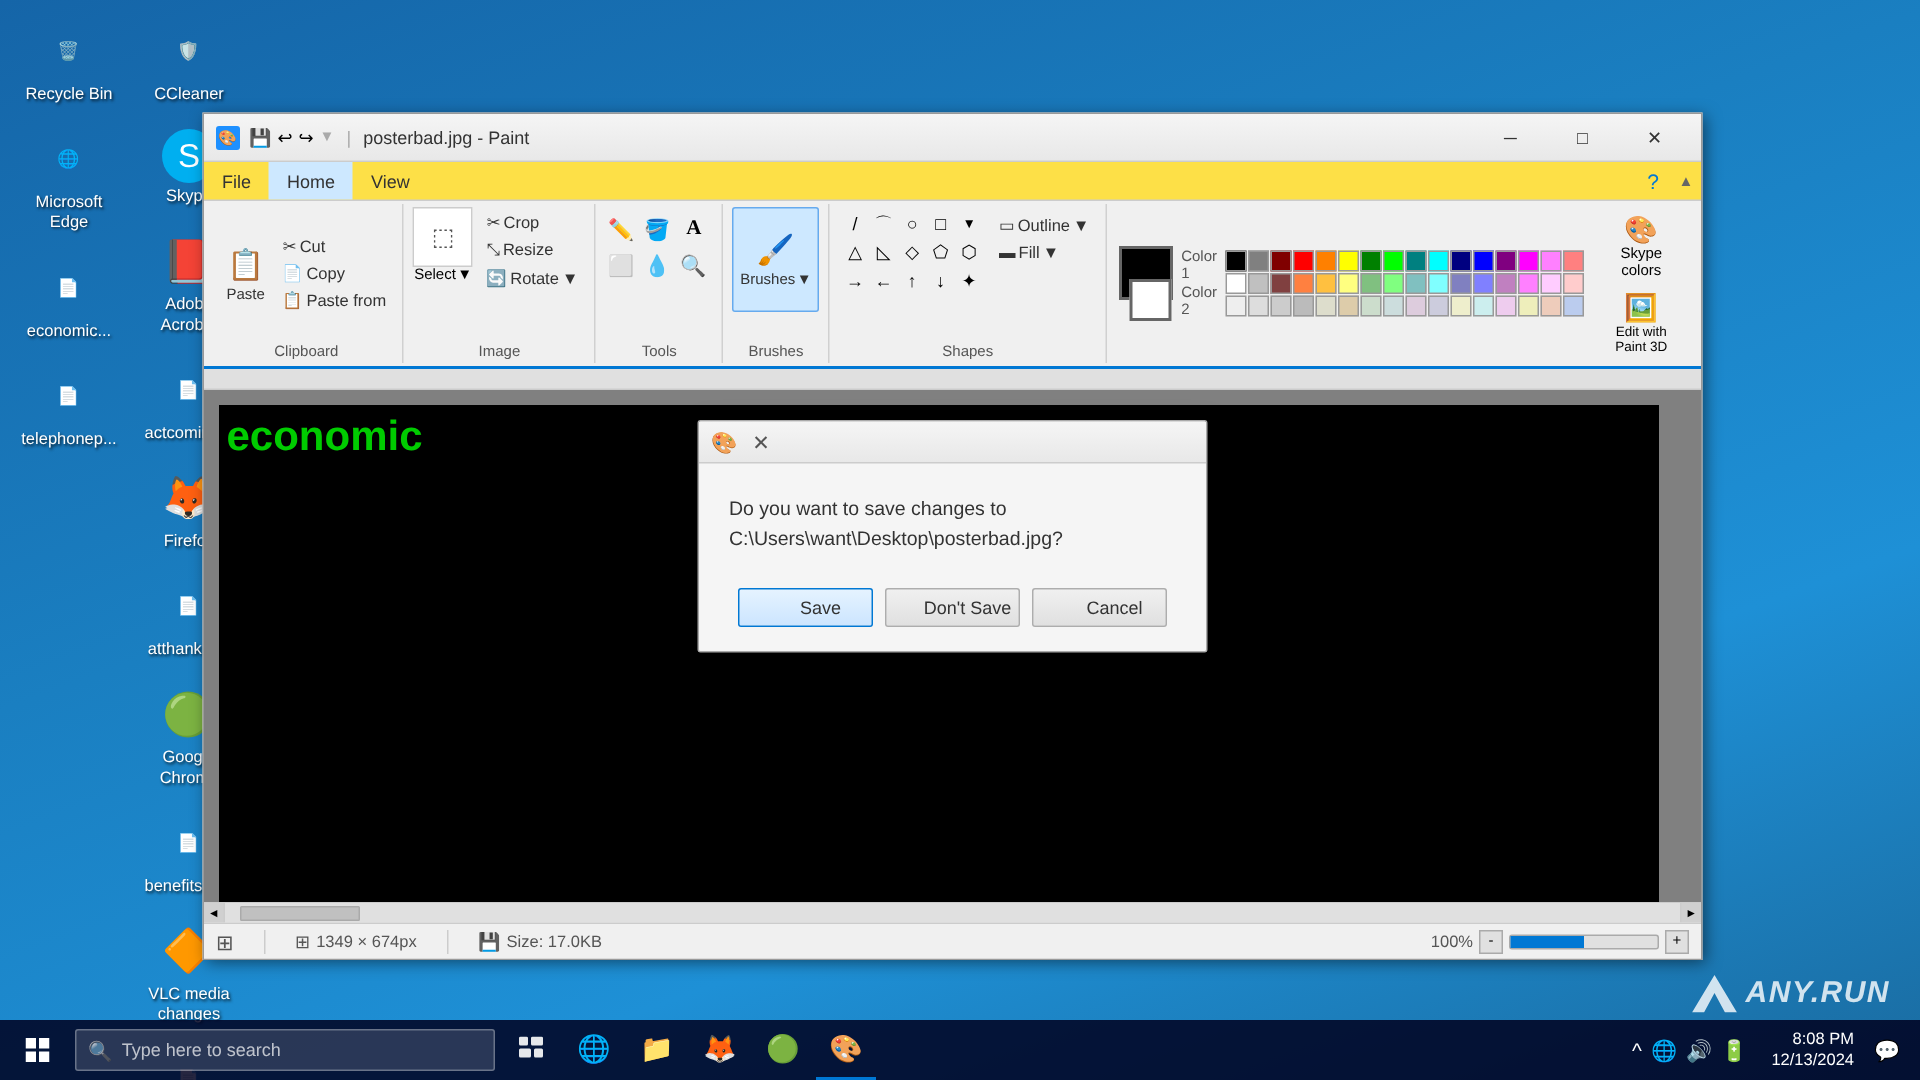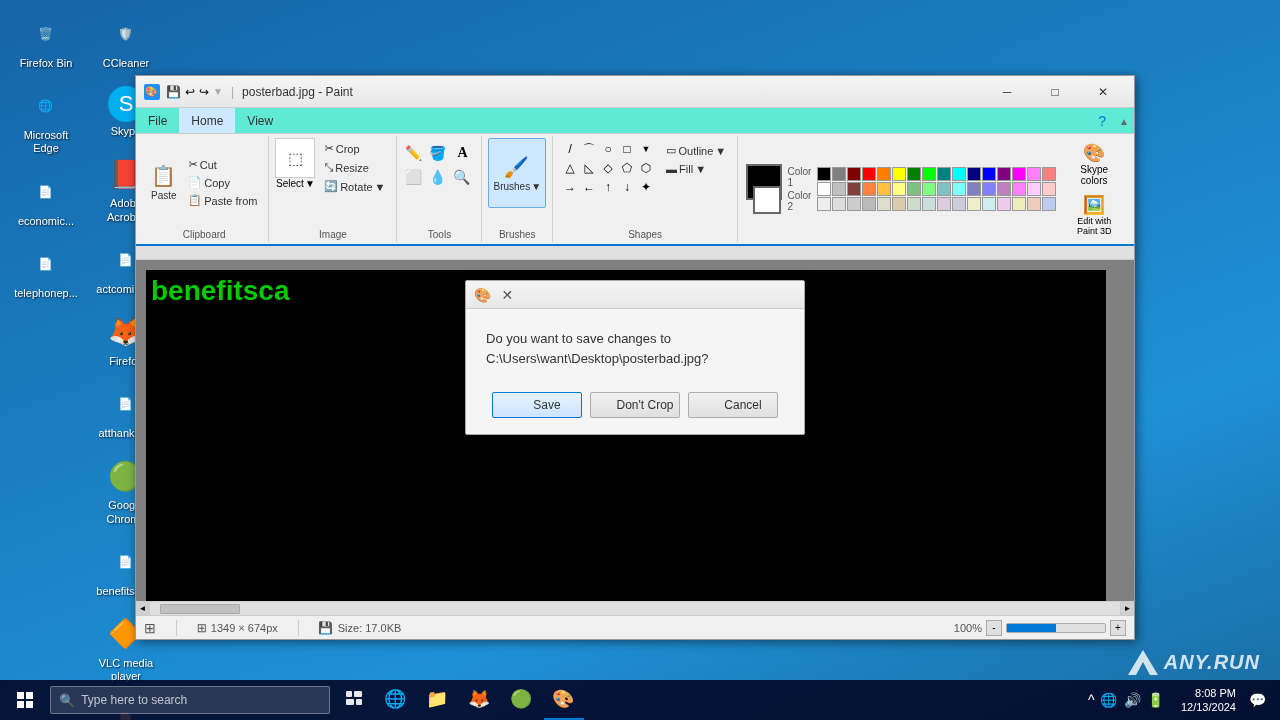--- a/index.html
+++ b/index.html
@@ -107,21 +107,21 @@
       display: flex;
       align-items: center;
       justify-content: center;
       font-size: 12px;
       color: #333;
     }
 
     
     .menu-bar {
       height: 26px;
-      background: #5eead4;
+      background: #fde047;
       display: flex;
       align-items: stretch;
       border-bottom: 1px solid #ccc;
     }
     .menu-item {
       padding: 0 12px;
       display: flex;
       align-items: center;
       cursor: pointer;
       font-size: 12px;
@@ -471,21 +471,21 @@
     }
   </style>
 </head>
 <body>
 
 <div class="desktop">
 
   <div class="desktop-icons">
     <div class="desktop-icon">
       <div class="icon-img">🗑️</div>
-      <div class="icon-label">Firefox Bin</div>
+      <div class="icon-label">Recycle Bin</div>
     </div>
     <div class="desktop-icon">
       <div class="icon-img">🌐</div>
       <div class="icon-label">Microsoft Edge</div>
     </div>
     <div class="desktop-icon">
       <div class="icon-img">📄</div>
       <div class="icon-label">economic...</div>
     </div>
     <div class="desktop-icon">
@@ -522,21 +522,21 @@
     <div class="desktop-icon">
       <div class="icon-img" style="font-size:28px;">🟢</div>
       <div class="icon-label">Google Chrome</div>
     </div>
     <div class="desktop-icon">
       <div class="icon-img">📄</div>
       <div class="icon-label">benefitsca...</div>
     </div>
     <div class="desktop-icon">
       <div class="icon-img" style="font-size:28px;">🔶</div>
-      <div class="icon-label">VLC media player</div>
+      <div class="icon-label">VLC media changes</div>
     </div>
     <div class="desktop-icon">
       <div class="icon-img">📄</div>
 
     </div>
   </div>
 
   <div class="paint-window">
 
     <div class="title-bar">
@@ -761,21 +761,21 @@
           </div>
         </div>
       </div>
     </div>
 
     <div class="canvas-container">
 
       <div style="height:14px;background:#e0e0e0;border-bottom:1px solid #ccc;display:flex;align-items:center;padding:0 14px;">
       </div>
       <div class="canvas-inner">
-        <div class="canvas-text" style="color:#00cc00;">benefitsca</div>
+        <div class="canvas-text" style="color:#00cc00;">economic</div>
 
       </div>
     </div>
 
     <div style="height:14px;background:#e0e0e0;border-top:1px solid #ccc;display:flex;align-items:center;">
       <div style="width:14px;height:14px;background:#d0d0d0;border-right:1px solid #ccc;display:flex;align-items:center;justify-content:center;cursor:pointer;font-size:8px;">◄</div>
       <div style="flex:1;height:14px;position:relative;overflow:hidden;">
         <div style="height:10px;width:80px;background:#c0c0c0;border:1px solid #aaa;border-radius:1px;position:absolute;top:2px;left:10px;cursor:pointer;"></div>
       </div>
       <div style="width:14px;height:14px;background:#d0d0d0;border-left:1px solid #ccc;display:flex;align-items:center;justify-content:center;cursor:pointer;font-size:8px;">►</div>
@@ -811,21 +811,21 @@
           <span style="font-size:14px;margin-right:6px;">🎨</span>
           <button class="dialog-close">✕</button>
         </div>
         <div class="dialog-body">
           <span>Do you want to save changes to</span>
           <br>
           <span>C:\Users\want\Desktop\posterbad.jpg?</span>
         </div>
         <div class="dialog-buttons">
           <button class="dialog-btn primary">Save</button>
-          <button class="dialog-btn">Don't Crop</button>
+          <button class="dialog-btn">Don't Save</button>
           <button class="dialog-btn">Cancel</button>
         </div>
       </div>
     </div>
   </div>
 
   <div class="watermark">
     <svg width="30" height="25" viewBox="0 0 30 25" fill="none" xmlns="http://www.w3.org/2000/svg">
       <polygon points="0,25 15,0 30,25 22,25 15,12 8,25" fill="rgba(255,255,255,0.8)"></polygon>
     </svg>

